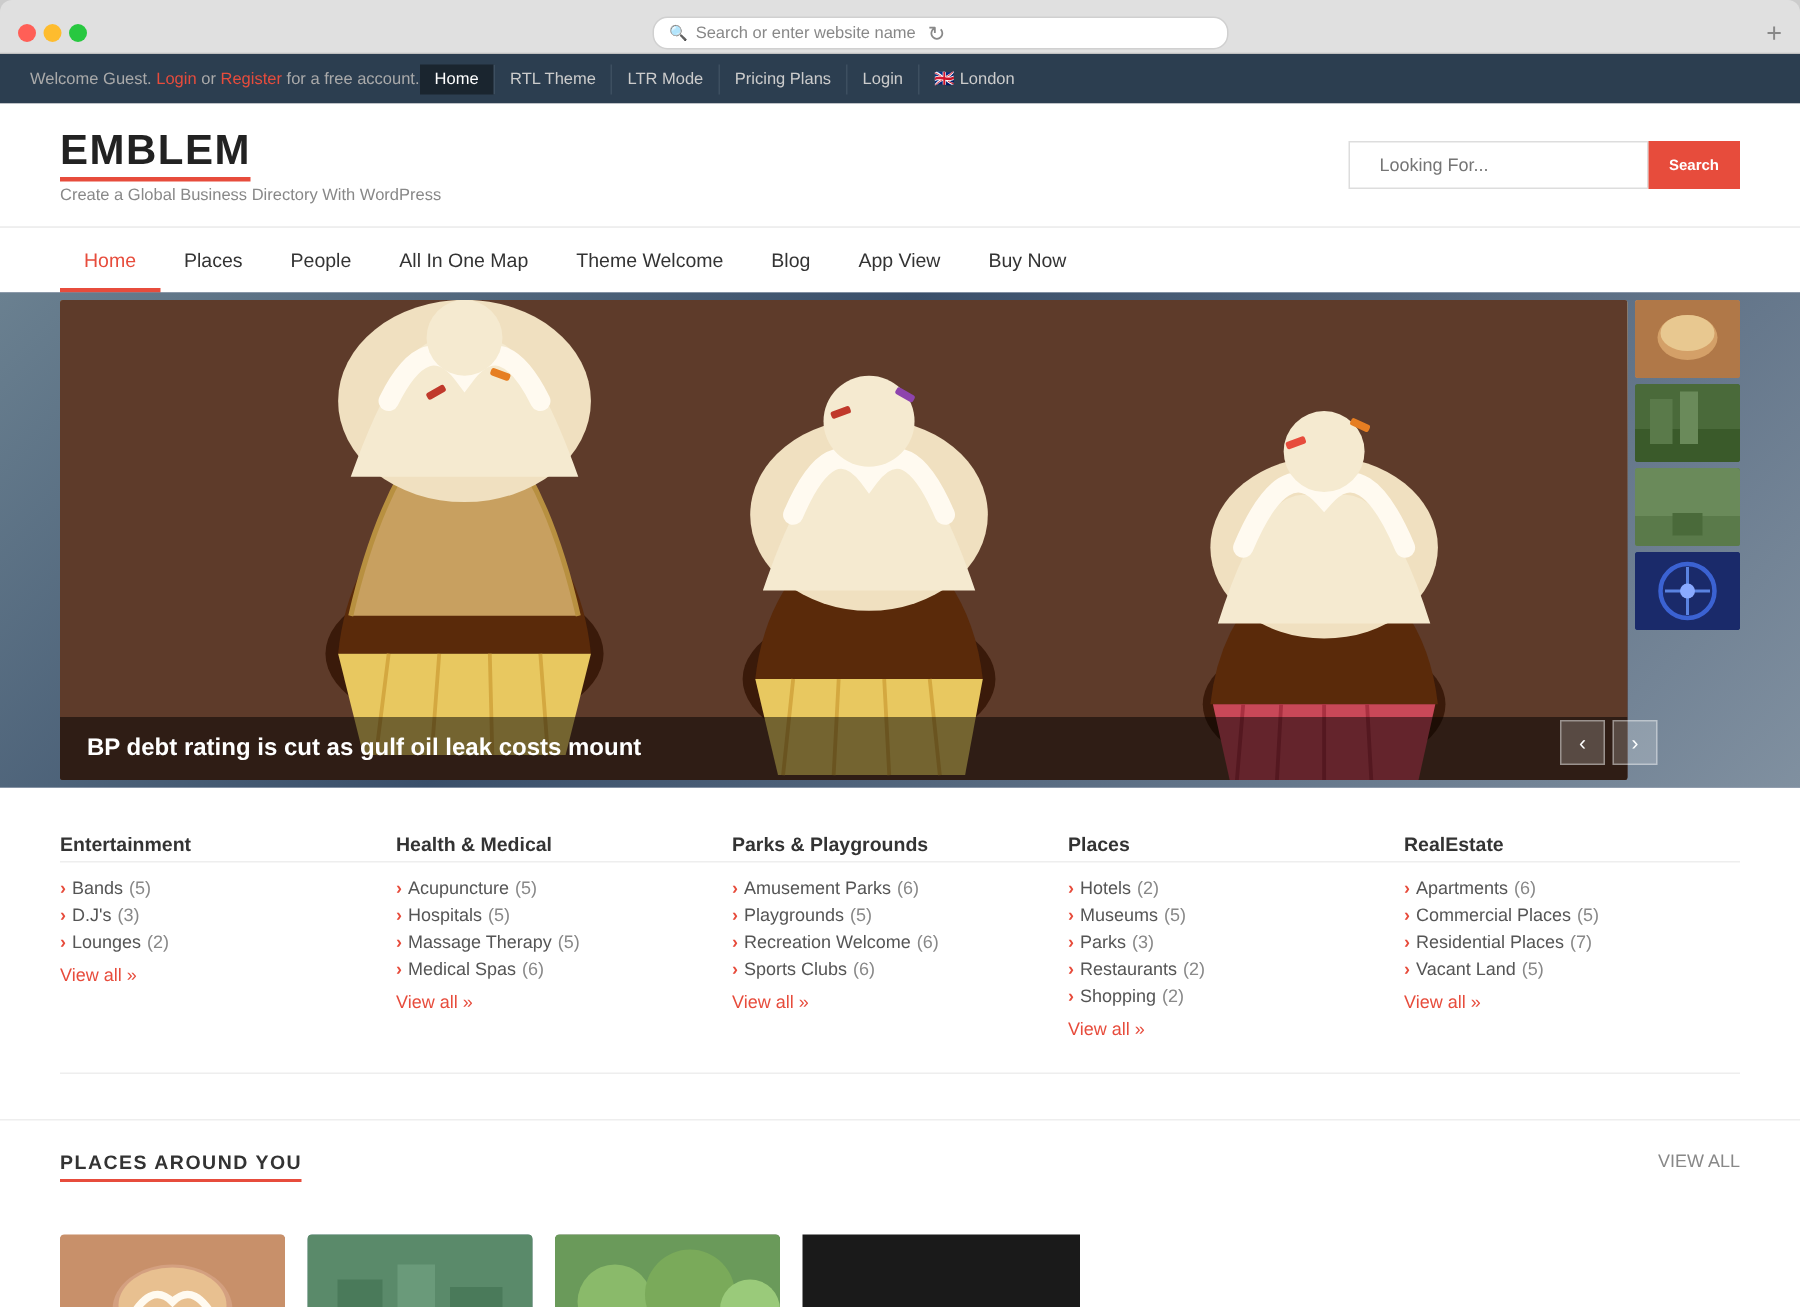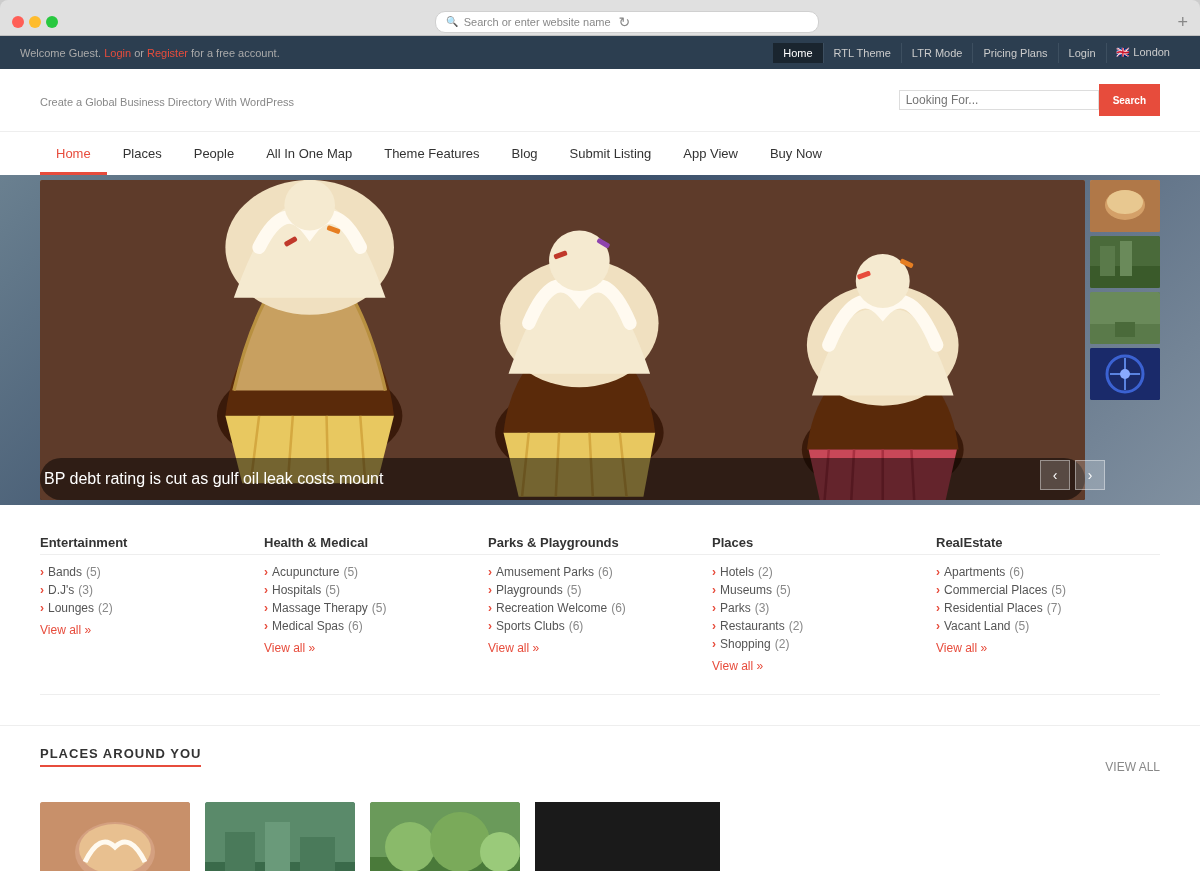--- a/index.html
+++ b/index.html
@@ -39,21 +39,20 @@
     .browser-refresh { margin-left: 8px; color: #888; font-size: 14px; }
     .browser-new-tab { margin-left: auto; color: #888; font-size: 18px; line-height: 1; }
 
     
     .top-bar {
       background: #2c3e50;
       color: #aaa;
       font-size: 11px;
       padding: 6px 20px;
       display: flex;
-      justify-content: space-between;
       align-items: center;
     }
     .top-bar a { color: #e74c3c; text-decoration: none; }
     .top-nav { display: flex; gap: 0; align-items: center; }
     .top-nav-item {
       color: #ccc;
       font-size: 11px;
       padding: 4px 10px;
       cursor: pointer;
       border-right: 1px solid #3d4f60;
@@ -76,23 +75,23 @@
       color: #222;
       letter-spacing: 1px;
       border-bottom: 3px solid #e74c3c;
       display: inline-block;
       padding-bottom: 2px;
     }
     .logo-tagline { font-size: 11px; color: #888; margin-top: 3px; }
     .search-box { display: flex; align-items: center; }
     .search-input {
       width: 200px;
-      height: 20px;
+      height: 32px;
       border: 1px solid #ddd;
-      padding: 0 6px;
+      padding: 0 20px;
       font-size: 12px;
       color: #999;
       outline: none;
     }
     .search-btn {
       background: #e74c3c;
       color: white;
       border: none;
       height: 32px;
       padding: 0 14px;
@@ -152,25 +151,24 @@
       background: linear-gradient(180deg, #c8a87a 0%, #8b5e3c 30%, #5a3020 60%, #3a1a10 100%);
       border-radius: 2px;
       overflow: hidden;
       display: flex;
       flex-direction: column;
       justify-content: flex-end;
     }
     .hero-caption {
       position: relative;
       background: rgba(0,0,0,0.5);
-      padding: 12px 4px;
+      padding: 12px 18px;
       color: white;
       font-size: 16px;
-      font-weight: normal;
-      border-radius: 21px;
+      font-weight: bold;
     }
     .hero-thumbnails {
       position: relative;
       z-index: 1;
       display: flex;
       flex-direction: column;
       gap: 4px;
       width: 70px;
     }
     .thumb {
@@ -248,21 +246,20 @@
 
     
     .places-section {
       background: white;
       padding: 20px 40px 30px;
       border-top: 1px solid #eee;
     }
     .places-header {
       display: flex;
       justify-content: space-between;
-      align-items: center;
       margin-bottom: 15px;
     }
     .view-all-link { font-size: 12px; color: #888; cursor: pointer; }
     .places-grid { display: flex; gap: 15px; }
     .place-card {
       width: 150px;
       height: 100px;
       border-radius: 3px;
       overflow: hidden;
     }
@@ -320,36 +317,36 @@
     <div class="top-nav-item">RTL Theme</div>
     <div class="top-nav-item">LTR Mode</div>
     <div class="top-nav-item">Pricing Plans</div>
     <div class="top-nav-item">Login</div>
     <div class="top-nav-item flag">🇬🇧 London</div>
   </div>
 </div>
 
 <div class="site-header">
   <div class="site-logo">
+    <div class="logo-text">EMBLEM</div>
     <div class="logo-tagline">Create a Global Business Directory With WordPress</div>
   </div>
   <div class="search-box">
     <input class="search-input" type="text" placeholder="Looking For..." style="">
     <button class="search-btn">Search</button>
   </div>
 </div>
 
 <nav class="main-nav">
   <a class="nav-item active">Home</a>
   <a class="nav-item">Places</a>
   <a class="nav-item">People</a>
   <a class="nav-item">All In One Map</a>
-  <a class="nav-item">Theme Features</a>
+  <a class="nav-item">Theme Welcome</a>
   <a class="nav-item">Blog</a>
-  <a class="nav-item">Submit Listing</a>
   <a class="nav-item">App View</a>
   <a class="nav-item">Buy Now</a>
 </nav>
 
 <div class="hero-section">
   <div class="hero-bg"></div>
   <div class="hero-main-image">
 
     <svg style="position:absolute;top:0;left:0;width:100%;height:100%;" viewBox="0 0 620 310" preserveAspectRatio="xMidYMid slice">
       <rect width="620" height="310" fill="#5a3525"></rect>

